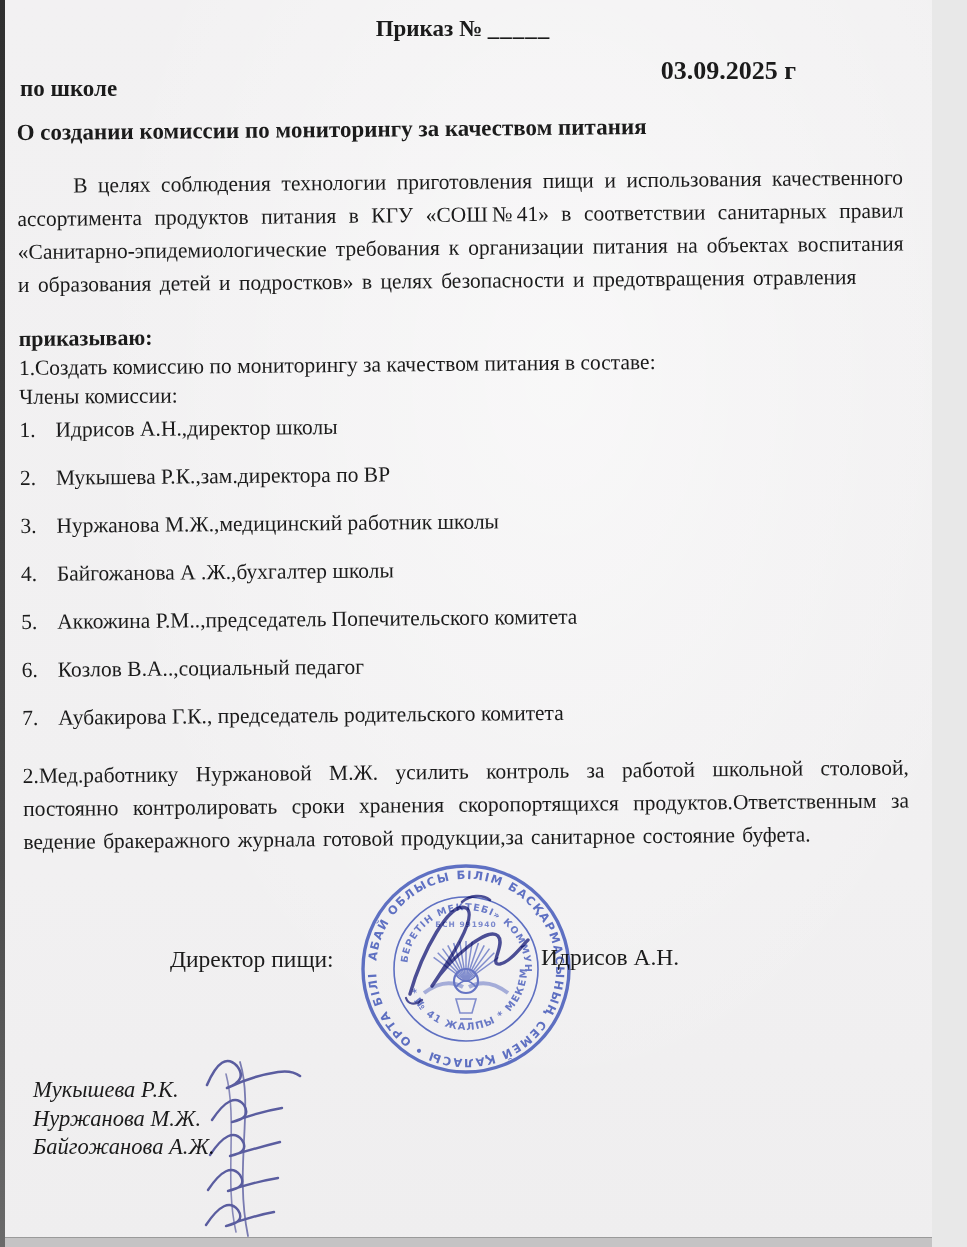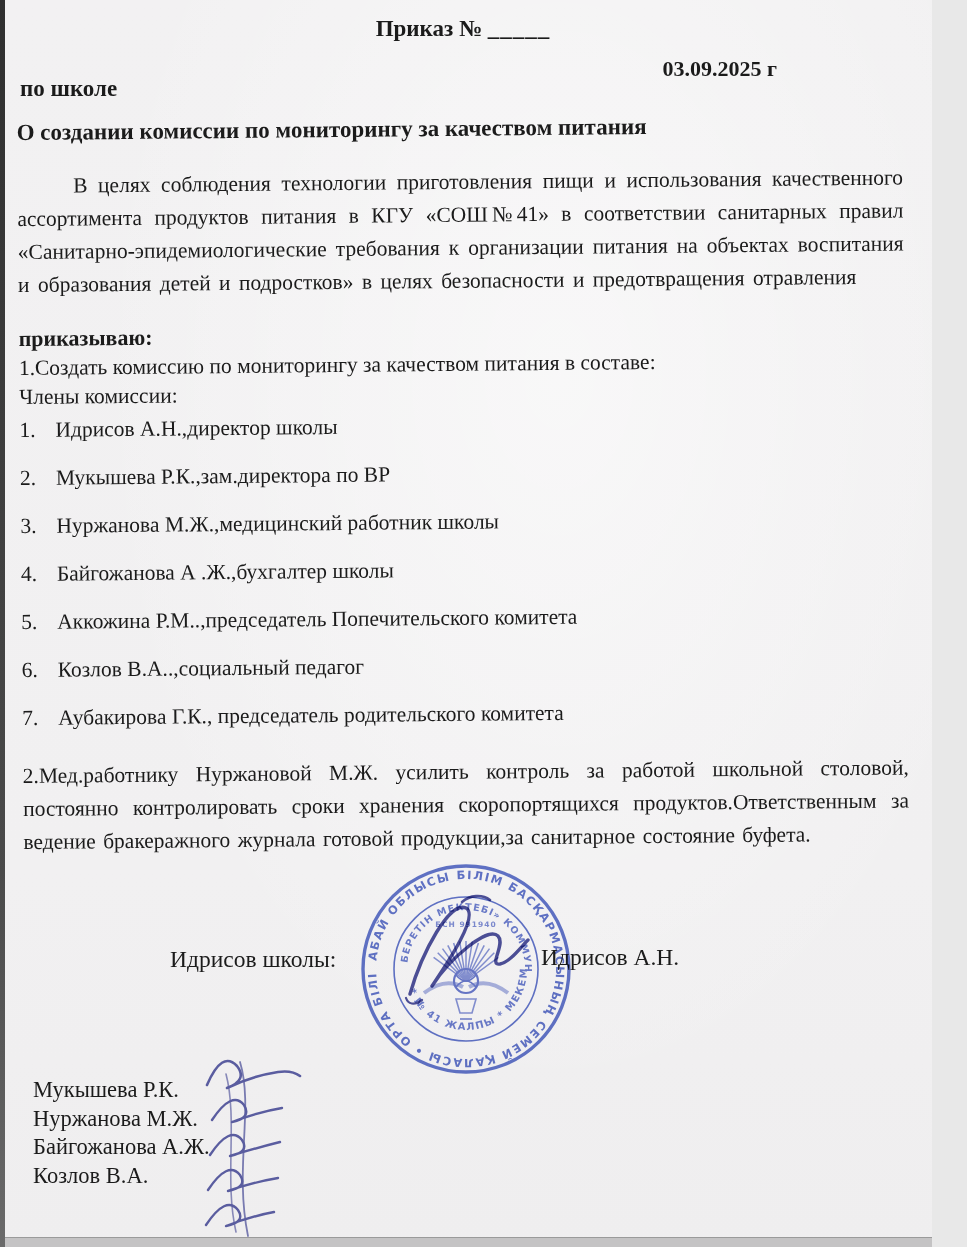--- a/index.html
+++ b/index.html
@@ -17,21 +17,21 @@
     background:linear-gradient(180deg,#2f2f2f,#4a4a4a 70%,#6a6a6a);z-index:30;}
   .edge-bottom{position:absolute;left:0;bottom:0;width:100%;height:9px;
     background:#c4c3c4;border-top:1px solid #9a9a9a;z-index:29;}
 
   .content{position:absolute;left:20px;right:26px;top:0;}
 
   .title-row{margin-top:14px;text-align:center;font-weight:bold;font-size:23px;line-height:30px;}
   .blank{letter-spacing:1px;}
 
   .meta{position:relative;height:56px;margin-top:10px;}
-  .date{position:absolute;right:129px;top:2px;font-weight:bold;font-size:22px;}
+  .date{position:absolute;right:110px;top:2px;font-weight:bold;font-size:26px;}
   .org{position:absolute;left:0;top:22px;font-weight:bold;font-size:23px;}
 
   .tilted{transform:rotate(-0.55deg);transform-origin:0 50%;}
 
   .subject{margin:8px 0 0 0;font-weight:bold;font-size:23px;line-height:30px;}
 
   .intro{margin:22px 0 0 0;font-size:21.5px;line-height:33px;text-align:justify;
     text-indent:56px;word-spacing:3px;}
 
   .order-word{margin-top:22px;font-weight:bold;font-size:22px;line-height:30px;}
@@ -40,21 +40,21 @@
   .members{margin-top:3px;}
   .member-row{display:flex;font-size:21.5px;line-height:31px;margin-bottom:17px;}
   .member-num{width:36px;flex:0 0 36px;}
 
   .clause2{margin:26px 0 0 0;font-size:21.5px;line-height:33px;text-align:justify;word-spacing:2px;}
 
   .lower{position:absolute;left:0;top:0;width:967px;height:1247px;pointer-events:none;}
   .director-label{position:absolute;left:170px;top:946px;font-size:23.5px;}
   .director-name{position:absolute;left:497px;top:944px;font-size:23.5px;padding-left:44px;}
   .ack-heading{position:absolute;left:33px;top:1030px;font-size:23.5px;}
-  .ack-names{position:absolute;left:33px;top:1076px;font-size:22.5px;line-height:28.5px;}
+  .ack-names{position:absolute;left:33px;top:1076px;font-size:22.5px;line-height:28.5px;font-style:italic;}
 
   .stamp{position:absolute;left:360px;top:863px;width:212px;height:212px;
     opacity:.88;mix-blend-mode:multiply;}
   .sig-director{position:absolute;left:392px;top:882px;width:180px;height:130px;
     opacity:.9;mix-blend-mode:multiply;}
   .sig-ack{position:absolute;left:182px;top:1050px;width:140px;height:192px;
     opacity:.85;mix-blend-mode:multiply;}
 
   svg text{font-family:"DejaVu Sans",sans-serif;}
 </style>
@@ -114,28 +114,27 @@
           <span class="member-num">7.</span>
           <span>Аубакирова Г.К., председатель родительского комитета</span>
         </div>
       </div>
 
       <p class="clause2">2.Мед.работнику Нуржановой М.Ж. усилить  контроль за работой школьной столовой, постоянно контролировать сроки хранения скоропортящихся  продуктов.Ответственным за ведение бракеражного журнала готовой продукции,за санитарное состояние буфета.</p>
     </div>
   </div>
 
   <div class="lower">
-    <span class="director-label">Идрисов школы:</span>
+    <span class="director-label">Директор пищи:</span>
     <span class="director-name">Идрисов А.Н.</span>
 
     <div class="ack-names">
       <div>Мукышева Р.К.</div>
       <div>Нуржанова М.Ж.</div>
       <div>Байгожанова А.Ж.</div>
-      <div>Козлов В.А.</div>
     </div>
 
     <svg class="stamp" viewBox="0 0 212 212">
       <g fill="none" stroke="#4d63c6">
         <circle cx="106" cy="106" r="103" stroke-width="3.4"></circle>
         <circle cx="106" cy="106" r="72" stroke-width="1.6"></circle>
       </g>
       <defs>
         <path id="ringOuter" d="M 106,106 m -90,0 a 90,90 0 1,1 180,0 a 90,90 0 1,1 -180,0"></path>
         <path id="ringMidTop" d="M 106,106 m -59,0 a 59,59 0 1,1 118,0"></path>

